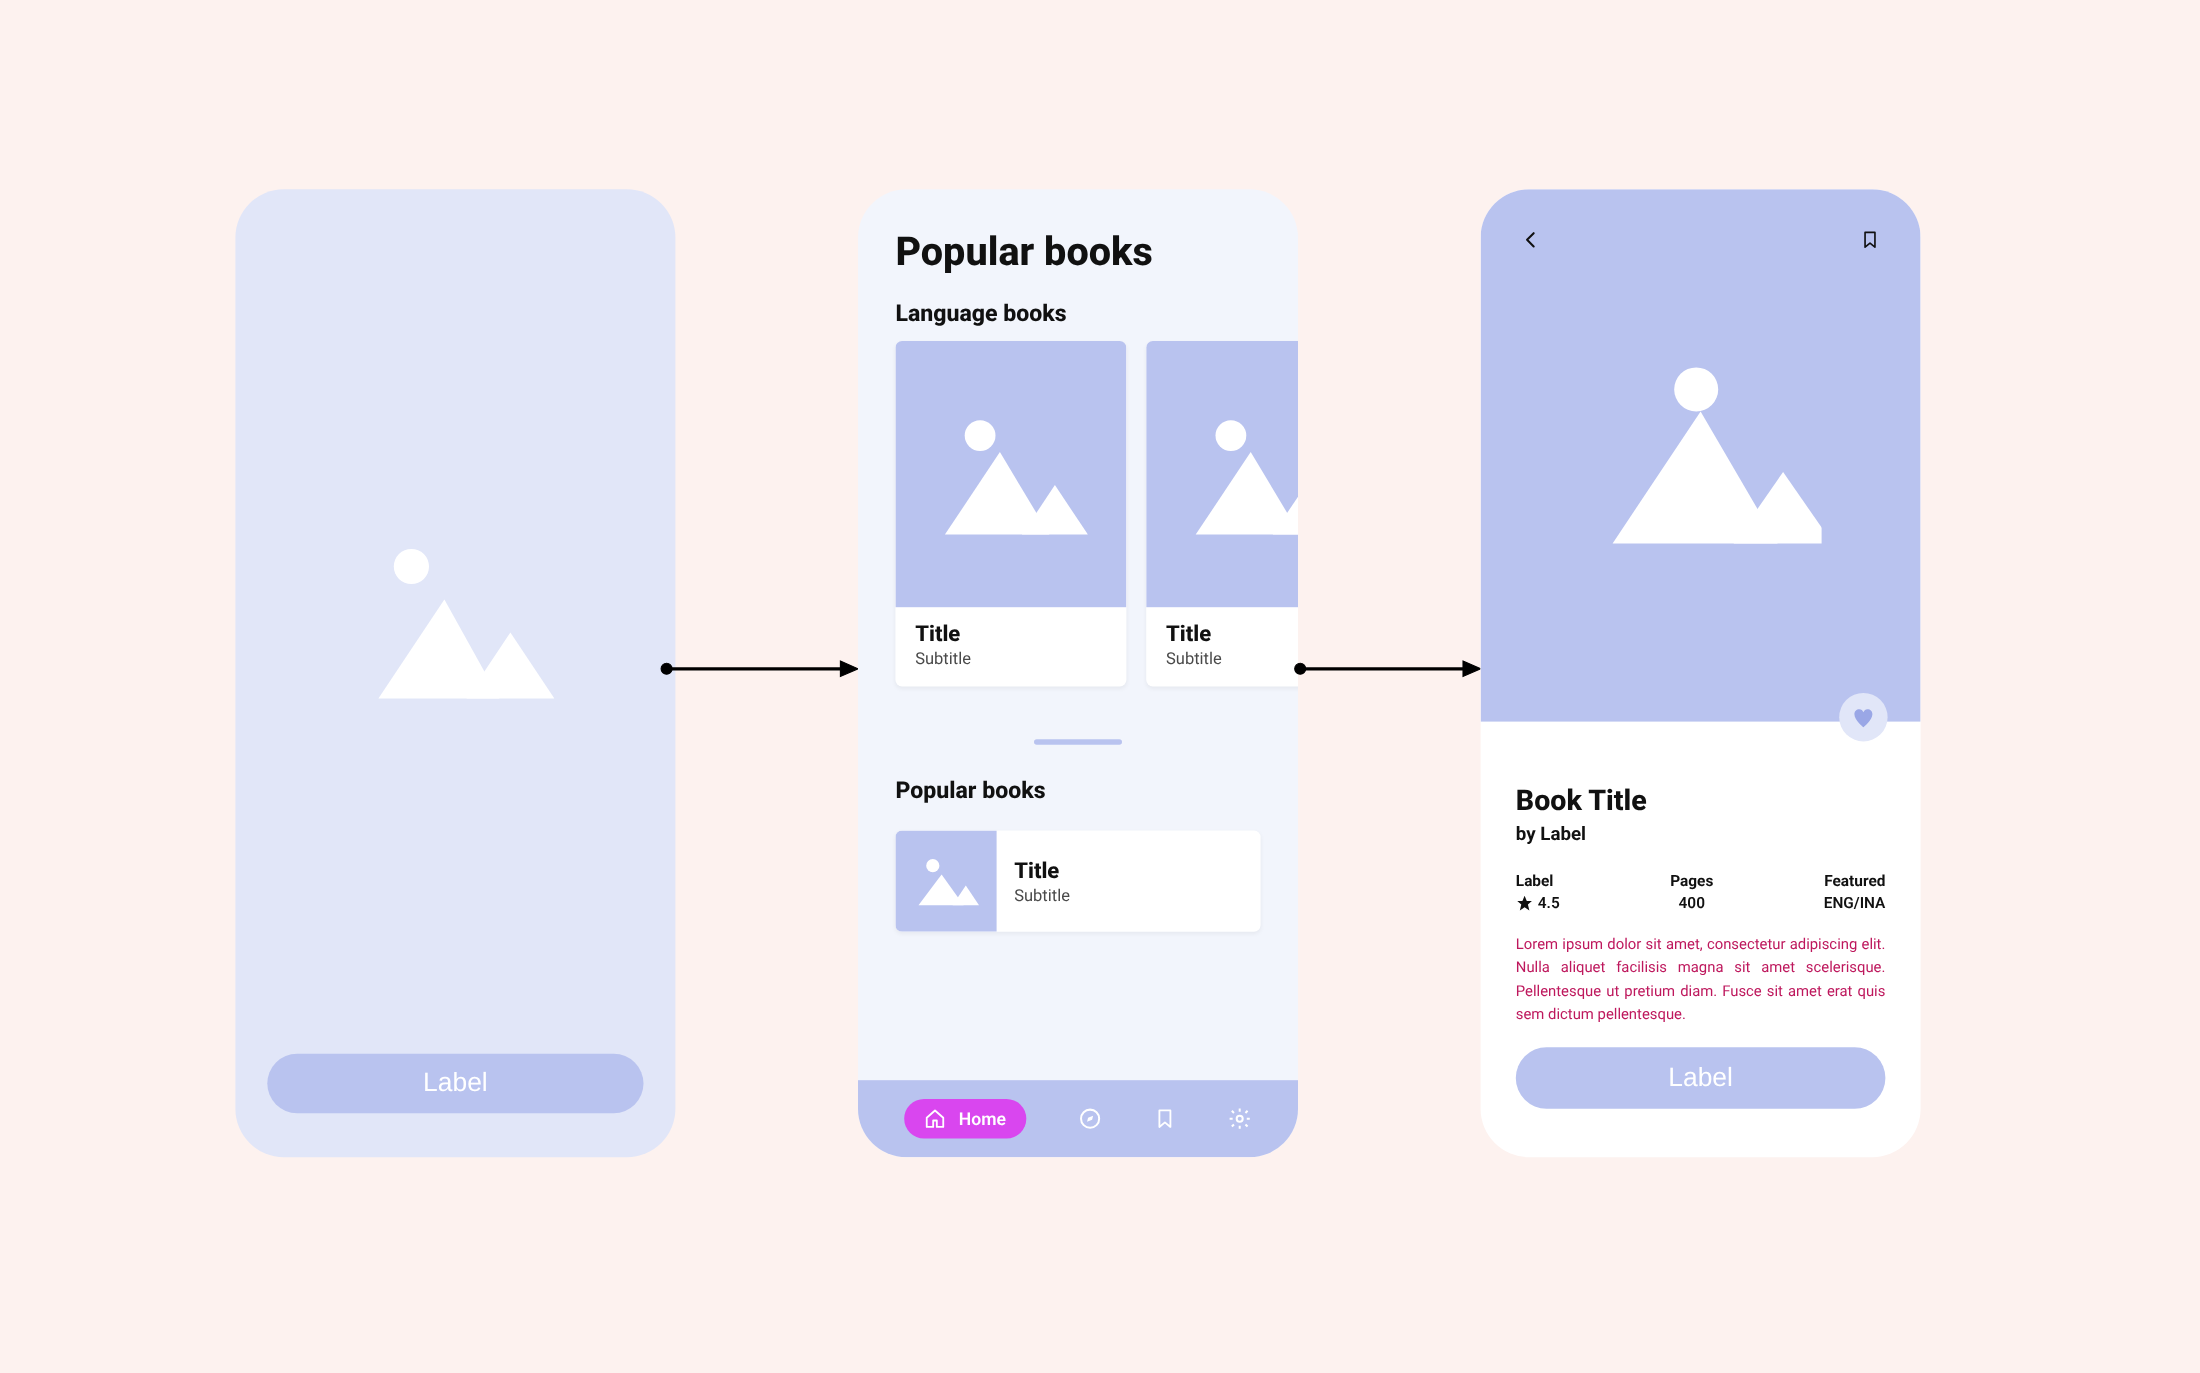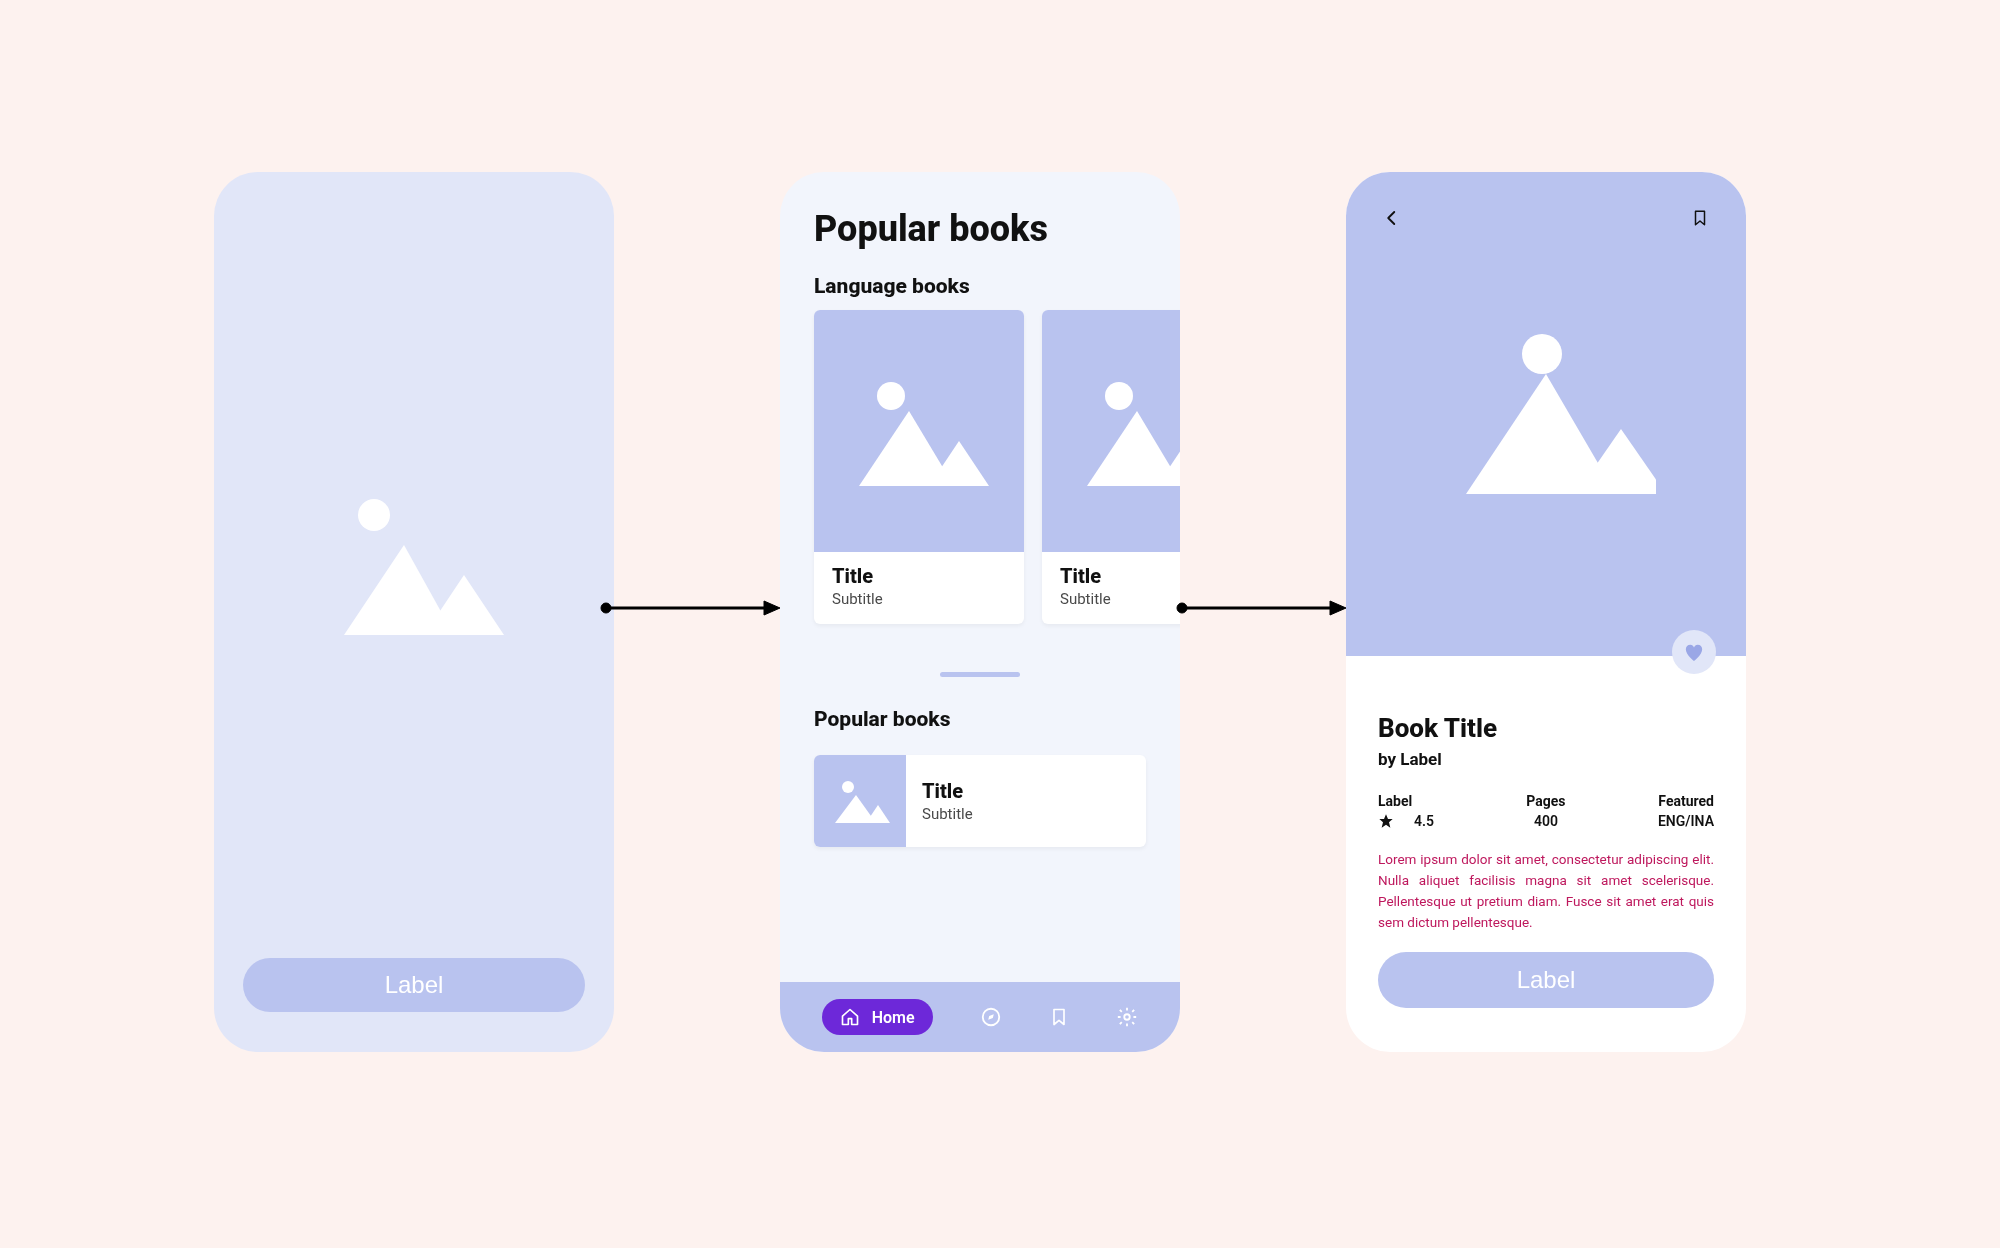--- a/index.html
+++ b/index.html
@@ -174,21 +174,21 @@
     color: var(--white);
     display: flex;
     align-items: center;
     justify-content: center;
     cursor: pointer;
     gap: 6px;
     font-size: 16px;
     font-weight: 600;
   }
   .tabbar .tab.active {
-    background: #6d28d9;
+    background: #d946ef;
     border-radius: 999px;
     padding: 8px 18px;
     gap: 12px;
   }
   .tabbar svg { display: block; }
 
   
   .phone3 {
     left: 1346px;
     top: 172px;
@@ -250,21 +250,21 @@
     display: flex;
     justify-content: space-between;
     margin-bottom: 20px;
   }
   .stat {
     display: flex;
     flex-direction: column;
     font-size: 14px;
   }
   .stat .k { font-weight: 700; margin-bottom: 4px; color: #111; font-size: 14px; }
-  .stat .v { font-weight: 600; color: #111; display: flex; gap: 20px; }
+  .stat .v { font-weight: 600; color: #111; display: flex; gap: 4px; }
   .stat.left .k, .stat.left .v { text-align: left; justify-content: flex-start; }
   .stat.center .k, .stat.center .v { text-align: center; justify-content: center; }
   .stat.right .k, .stat.right .v { text-align: right; justify-content: flex-end; }
   .desc {
     font-size: 13.5px;
     line-height: 1.55;
     color: #be185d;
     text-align: justify;
     margin-bottom: auto;
   }

